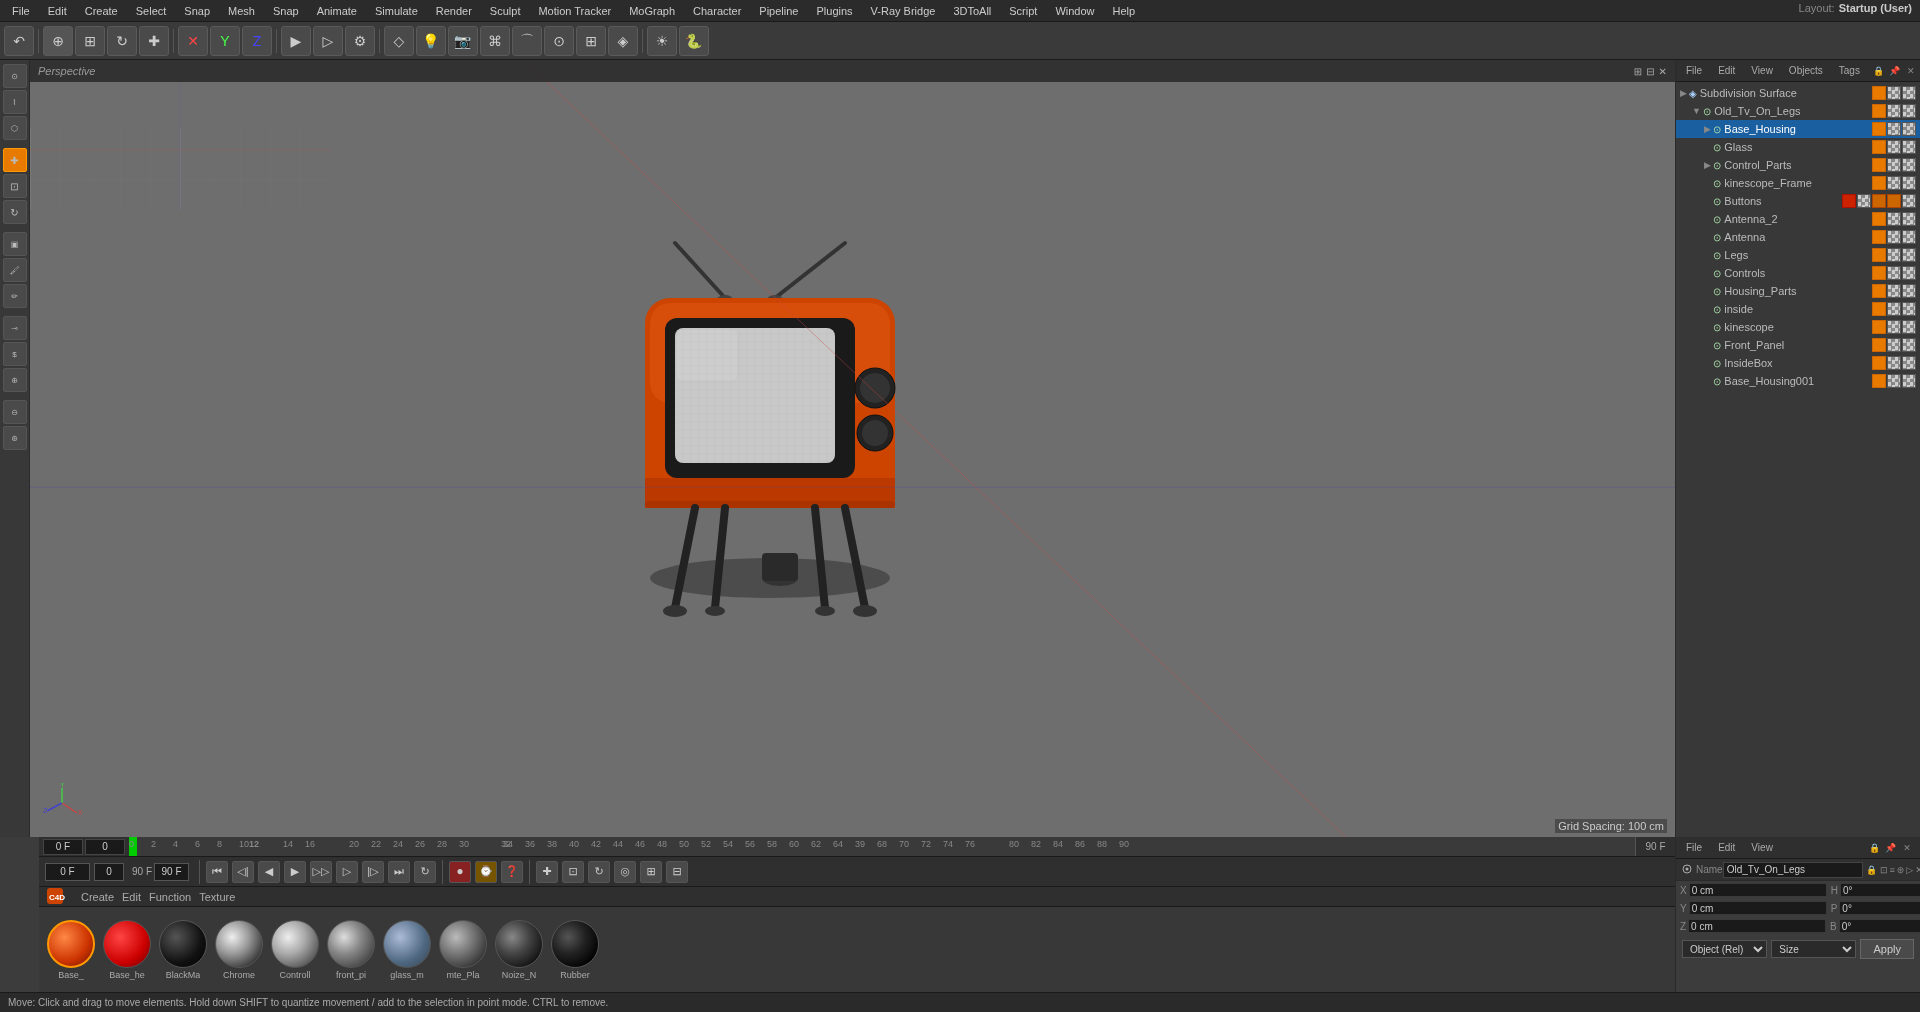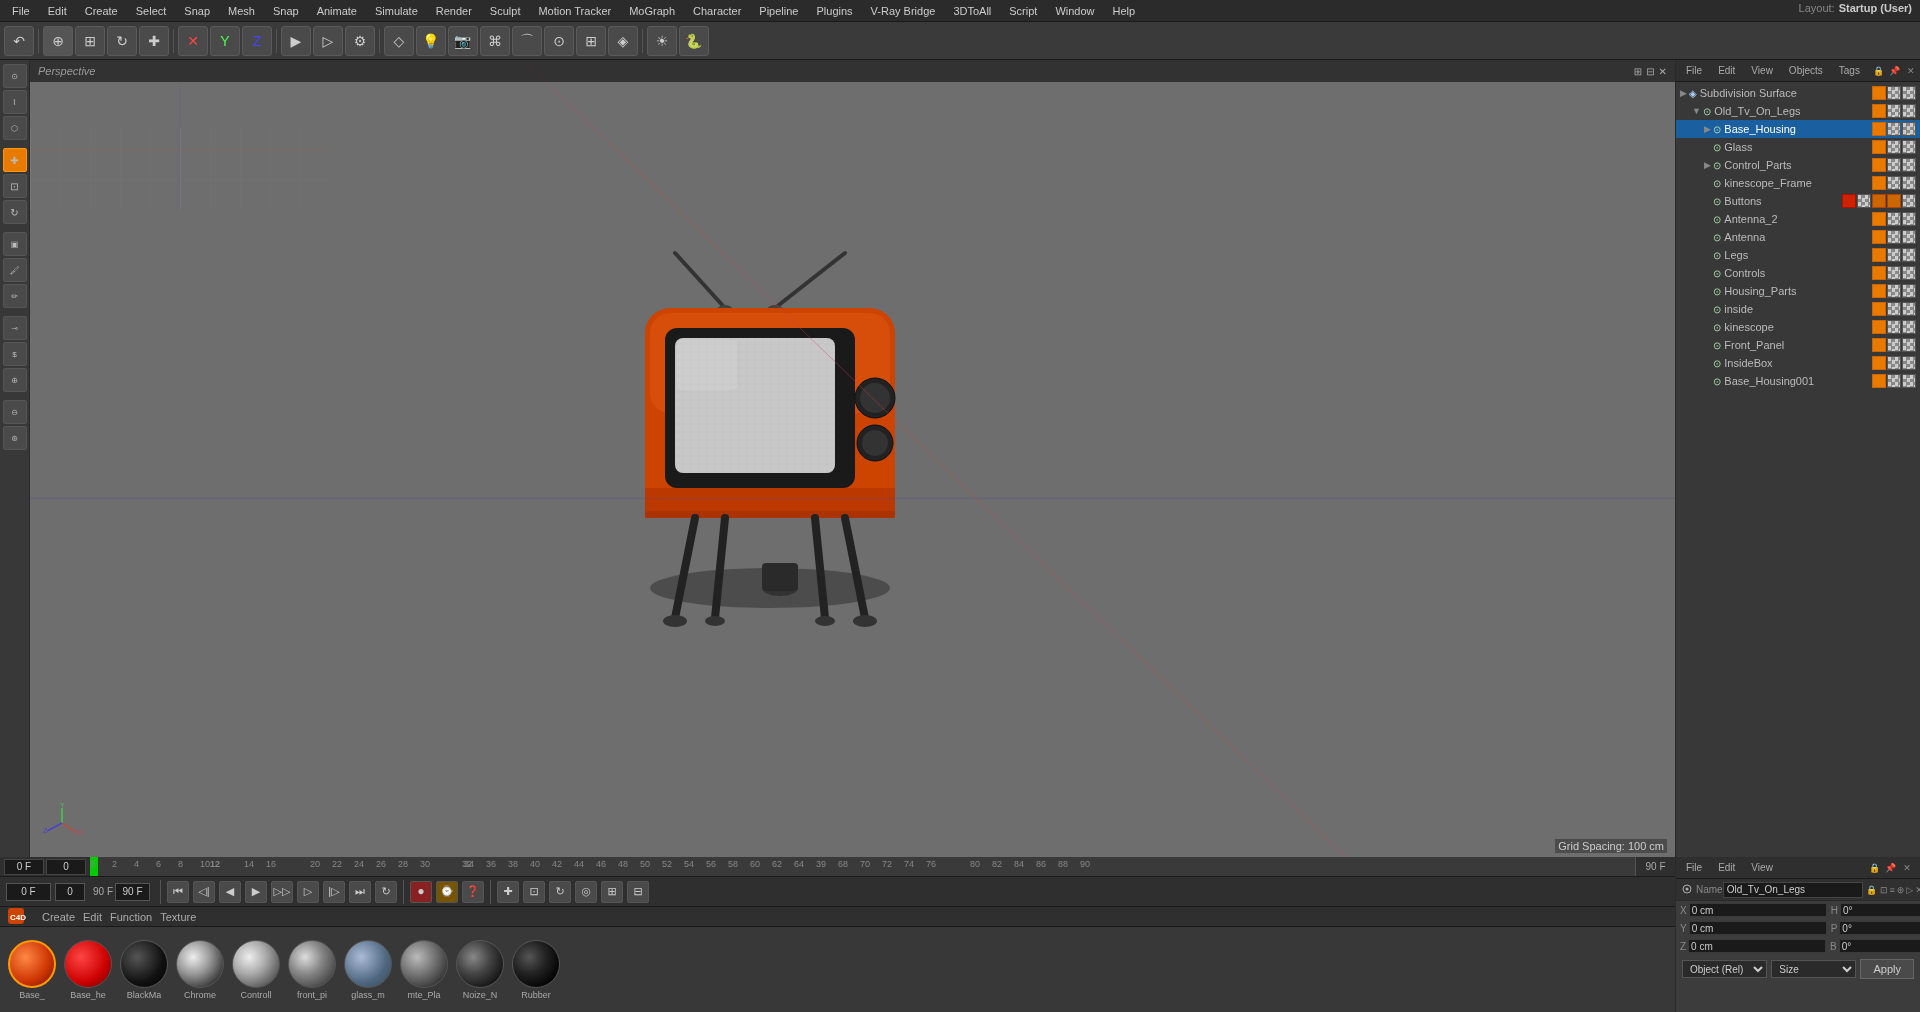--- a/index.html
+++ b/index.html
@@ -462,20 +462,21 @@
     }
 
     #bottom-area {
       display: flex;
       height: 155px;
     }
     #bottom-left {
       flex: 1;
       display: flex;
       flex-direction: column;
+      padding-left: 39px;
     }
     #bottom-right-attr {
       width: 245px;
       border-left: 1px solid #2a2a2a;
       display: flex;
       flex-direction: column;
     }
 
     .attr-coord-row {
       display: flex;
@@ -1115,13 +1116,16 @@
           <option>World</option>
         </select>
         <select class="attr-dropdown" style="width:50px;">
           <option>Size</option>
         </select>
         <button class="apply-btn">Apply</button>
       </div>
     </div>
   </div>
 
+  <div id="status-bar">
+    <span>Move: Click and drag to move elements. Hold down SHIFT to quantize movement / add to the selection in point mode. CTRL to remove.</span>
+  </div>
 </div>
 
 </body></html>

